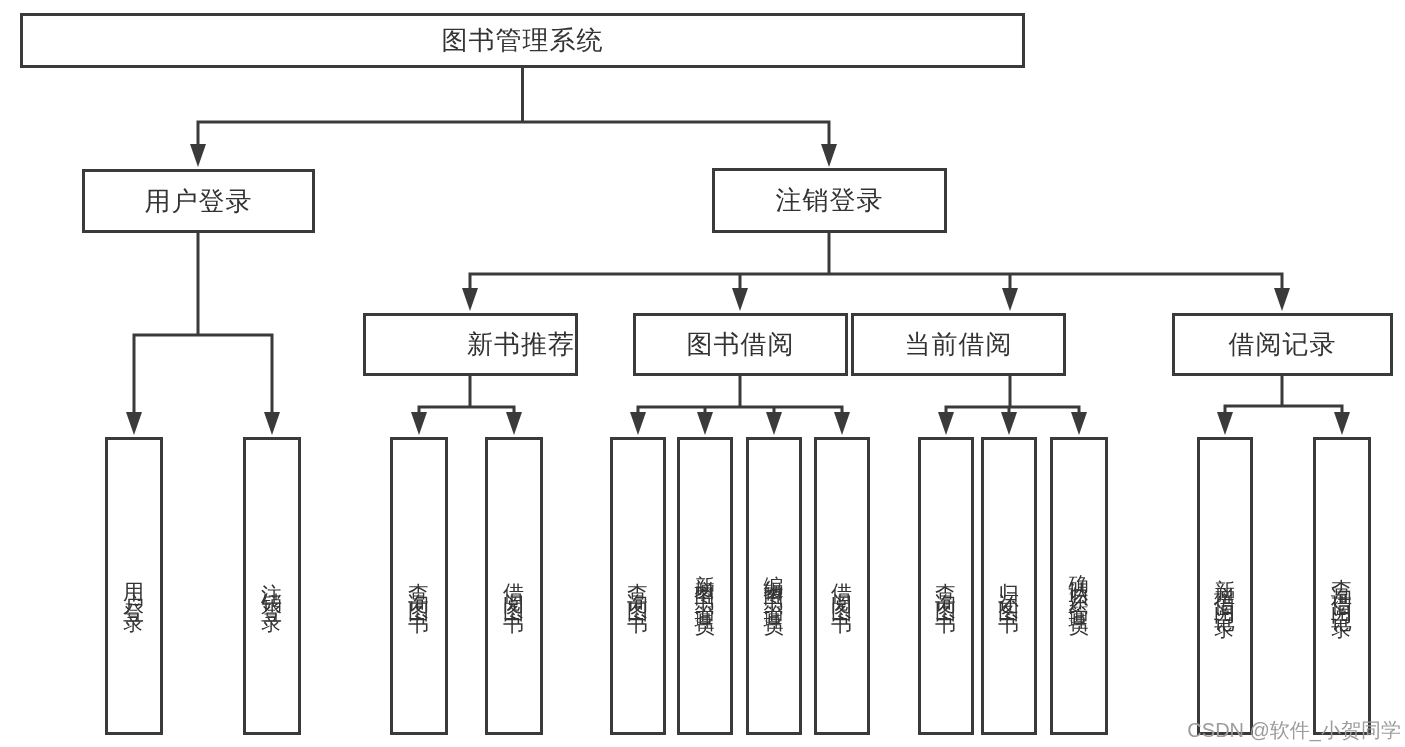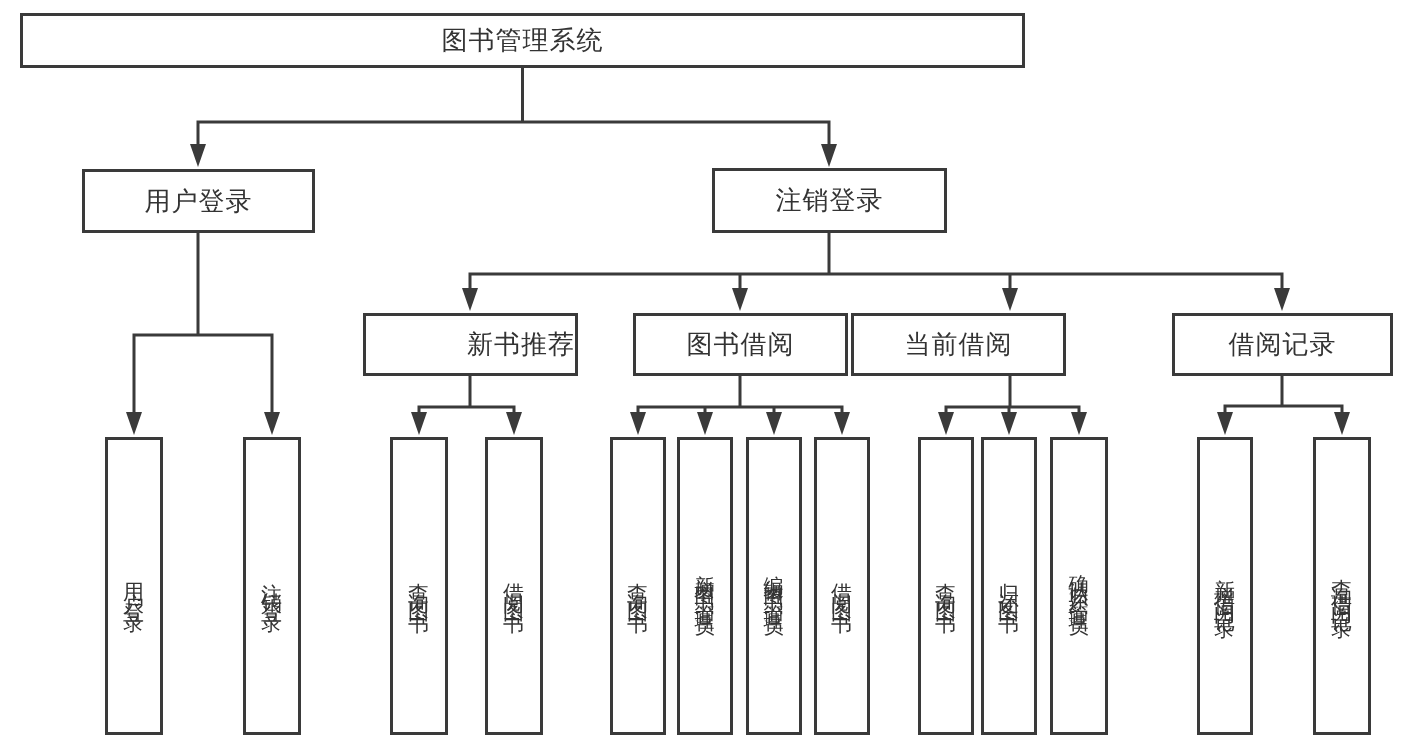--- a/index.html
+++ b/index.html
@@ -172,13 +172,14 @@
     <span class="vlabel long">确认归还（管理员）</span>
   </div>
 
   <div class="node vnode leaf lf-12">
     <span class="vlabel med">新增借阅记录</span>
   </div>
   <div class="node vnode leaf lf-13">
     <span class="vlabel med">查询借阅记录</span>
   </div>
 
+  <div class="watermark">CSDN @软件_小贺同学</div>
 </div>
 
 </body></html>

